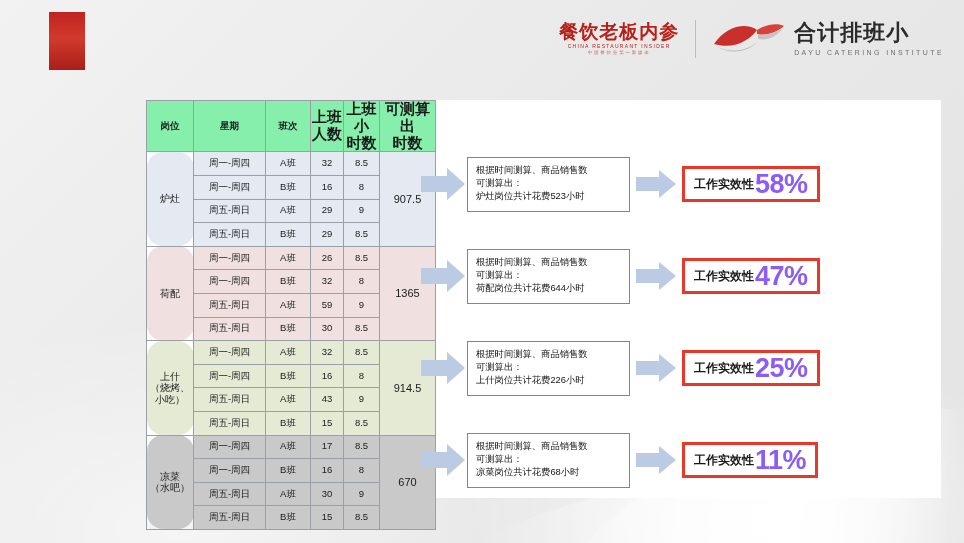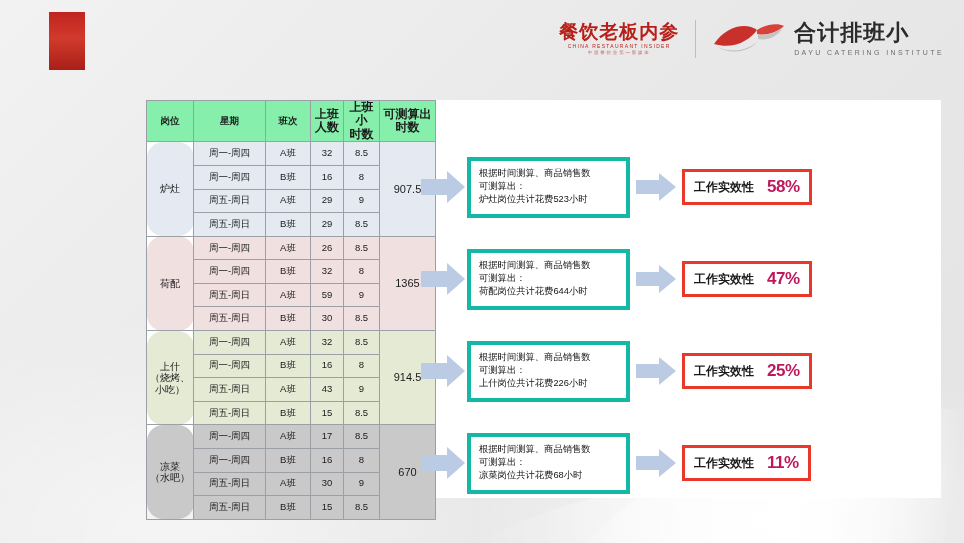--- a/index.html
+++ b/index.html
@@ -104,35 +104,35 @@
   }
   .sched-table tbody td { height: 23.6px; }
   .c-pos   { width: 47px; }
   .c-week  { width: 72px; }
   .c-shift { width: 45px; }
   .c-ppl   { width: 33px; }
   .c-hrs   { width: 36px; }
   .c-total { width: 56px; }
   .cell-pos   { font-weight: bold; font-size: 10px; line-height: 1.25; border-radius: 16px; }
   .cell-total { font-weight: normal; font-size: 11px; }
-  .hdr-two { font-size: 12px; line-height: 1.12; }
+  .hdr-two { font-size: 15px; line-height: 1.12; }
 
   .grp-blue  td { background: #e4e9f2; }
   .grp-pink  td { background: #f1e0e0; }
   .grp-green td { background: #e5ead5; }
   .grp-gray  td { background: #c9c9c9; }
 
   
   .flow-row { position: absolute; display: flex; align-items: center; }
 
   .arrow-blue { width: 44px; height: 34px; flex: none; }
 
   .note-box {
     width: 163px;
-    border: 4px solid #14b8a6;
+    border: 1px solid #14b8a6;
     background: #ffffff;
     padding: 6px 7px 7px 8px;
     font-size: 9.3px;
     line-height: 1.42;
     color: #141414;
     margin-left: 2px;
   }
   .note-line { white-space: nowrap; }
 
   .arrow-blue2 { width: 40px; height: 30px; flex: none; margin-left: 6px; }
@@ -143,22 +143,22 @@
     height: 36px;
     padding: 12px 9px;
     display: flex; align-items: center; justify-content: center;
     margin-left: 6px;
   }
   .pct-label {
     font-size: 12px; font-weight: bold; color: #1a1a1a;
     letter-spacing: 0px;
   }
   .pct-value {
-    font-size: 17px; font-weight: bold; color: #be185d;
-    letter-spacing: -0.5px; margin-left: 13px;
+    font-size: 27px; font-weight: bold; color: #8b5cf6;
+    letter-spacing: -0.5px; margin-left: 1px;
   }
 </style>
 </head>
 <body>
 
 <div class="bg-swoosh"></div>
 <div class="bg-swoosh2"></div>
 
 <div class="header">
   <div class="title-bar"></div>

